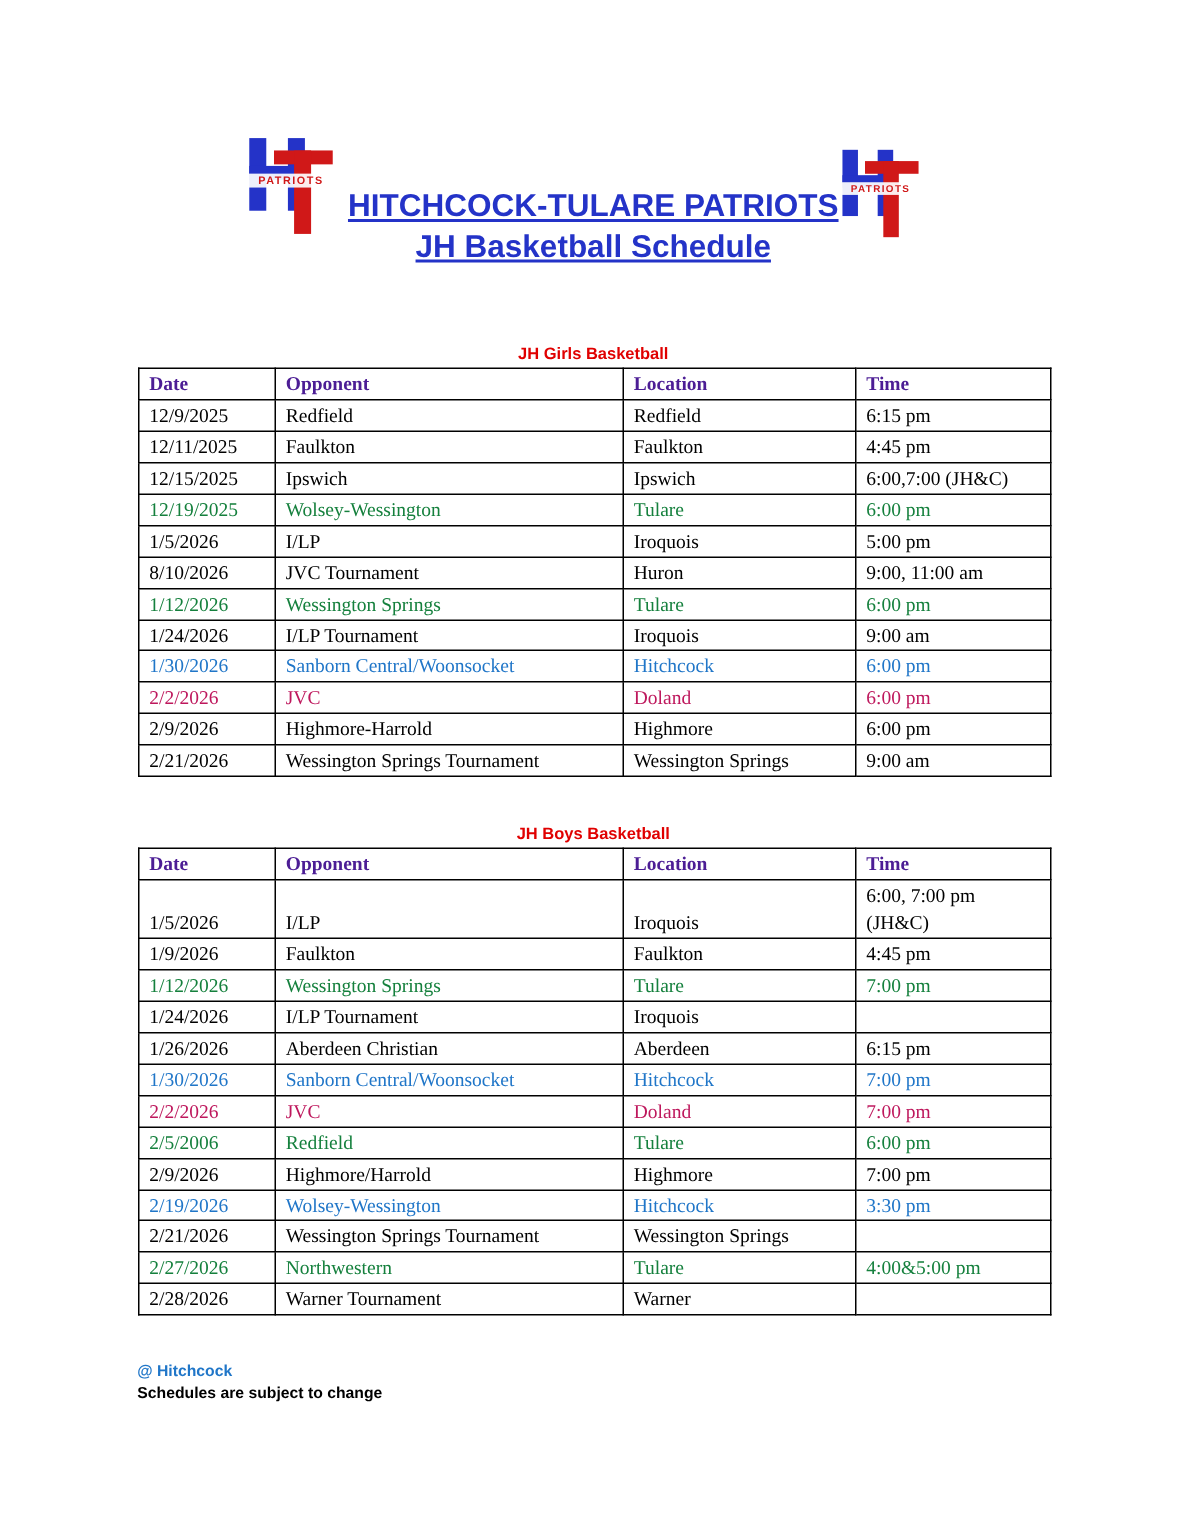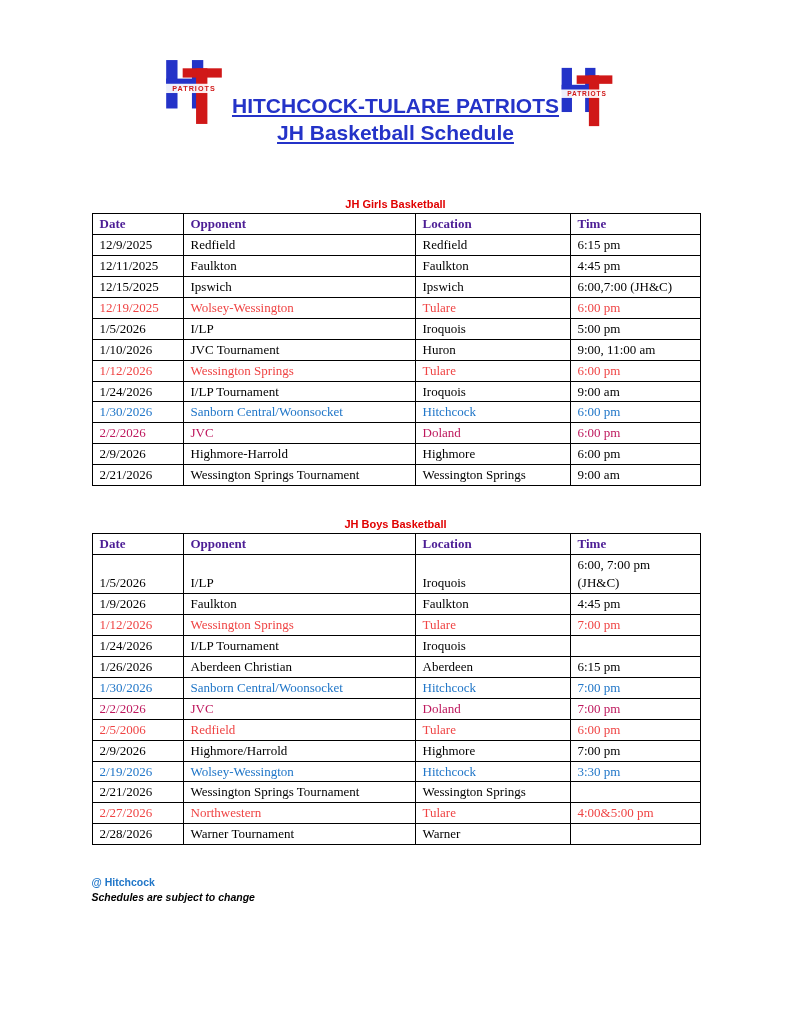--- a/index.html
+++ b/index.html
@@ -3,21 +3,21 @@
 <meta charset="utf-8">
 <style>
   html,body { margin:0; padding:0; }
   body {
     width:791px; height:1024px;
     background:#ffffff;
     font-family:"Liberation Serif", serif;
     color:#000;
     position:relative;
   }
-  .page { width:608px; margin:0 auto; padding-top:58px; }
+  .page { width:608px; margin:0 auto; padding-top:90px; }
 
   
   .header { position:relative; height:108px; }
   .logo { position:absolute; }
   .logo-left { left:70px; top:0; width:64px; height:68px; }
   .logo-right { left:466px; top:8px; width:58px; height:62px; }
   .titles { text-align:center; padding-top:34px; position:relative; z-index:2; }
   .title-line {
     font-family:"Liberation Sans", sans-serif;
     font-weight:bold;
@@ -51,35 +51,35 @@
   table.schedule th, table.schedule td {
     border:1px solid #000;
     padding:1px 7px;
     text-align:left;
     vertical-align:bottom;
     line-height:1.38;
     overflow-wrap:break-word;
   }
   table.schedule th { font-weight:bold; color:#4c1d95; }
   tr.c-black { color:#000000; }
-  tr.c-red { color:#ef4444;margin-top:14px; }
+  tr.c-red { color:#15803d;margin-top:14px; }
   tr.c-blue { color:#2076c8; }
   tr.c-purple { color:#be185d;margin-top:16px; }
 
   
   .footer {
     margin-top:30px;
     font-family:"Liberation Sans", sans-serif;
     font-weight:bold;
     font-size:10.5px;
     line-height:1.4;
   }
   .note-blue { color:#2076c8; }
   .note-red { color:#e00000; }
-  .note-black { color:#000000;font-style:italic; }
+  .note-black { color:#000000; }
 </style>
 </head>
 <body>
 
 <div class="page">
 
   <div class="header">
 
     <svg class="logo logo-left" viewBox="0 0 60 66" aria-hidden="true">
       <rect x="3" y="2" width="11" height="47" fill="#2433c8"></rect>
@@ -149,21 +149,21 @@
           <td>Tulare</td>
           <td>6:00 pm</td>
         </tr>
         <tr class="c-black">
           <td>1/5/2026</td>
           <td>I/LP</td>
           <td>Iroquois</td>
           <td>5:00 pm</td>
         </tr>
         <tr class="c-black">
-          <td>1/10/2026</td>
+          <td>8/10/2026</td>
           <td>JVC Tournament</td>
           <td>Huron</td>
           <td>9:00, 11:00 am</td>
         </tr>
         <tr class="c-red">
           <td>1/12/2026</td>
           <td>Wessington Springs</td>
           <td>Tulare</td>
           <td>6:00 pm</td>
         </tr>

